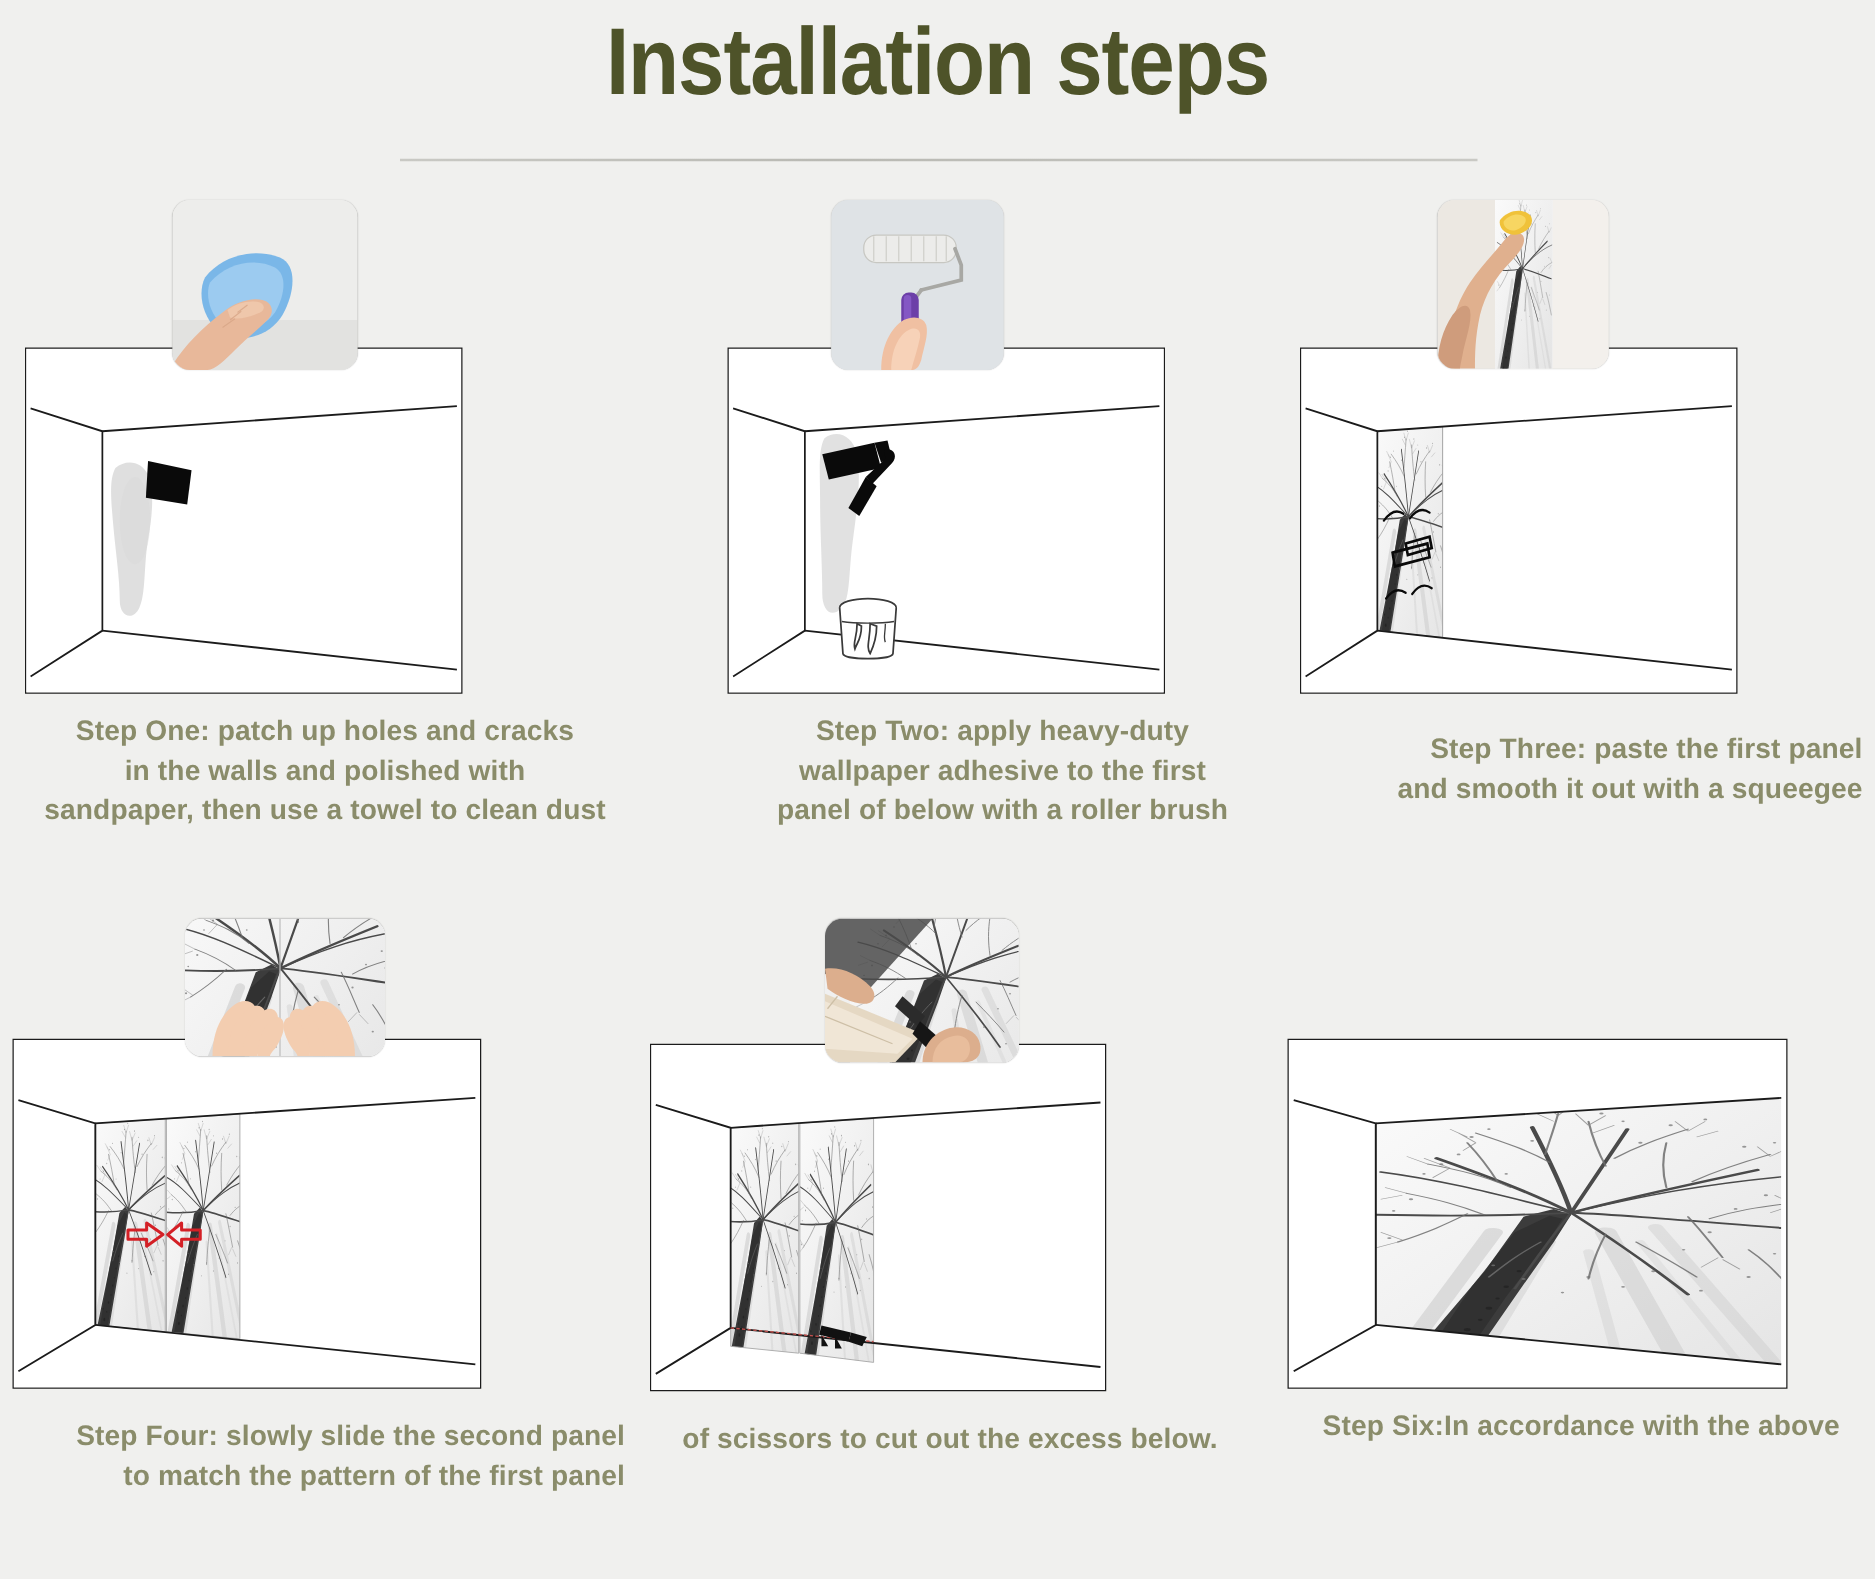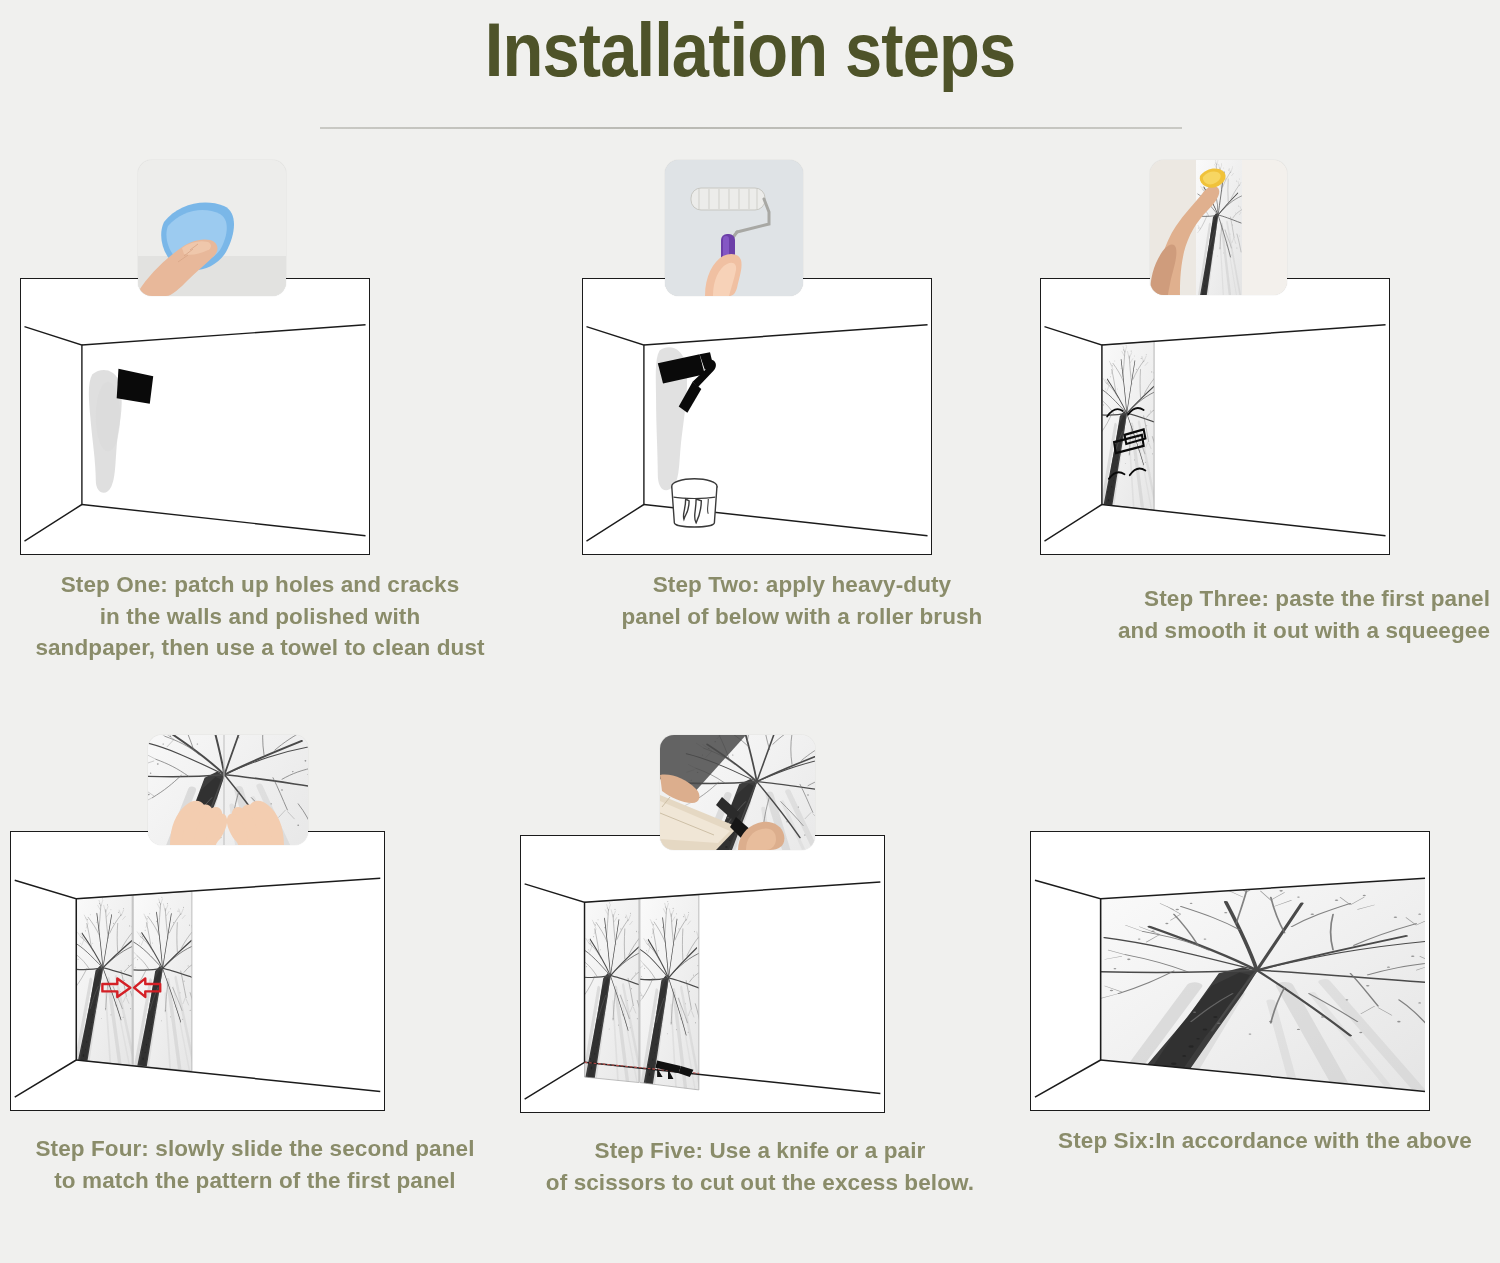--- a/index.html
+++ b/index.html
@@ -315,20 +315,21 @@
           <path d="M104 238 C116 240 140 240 152 238" stroke-width="1.2" fill="none"></path>
           <path d="M118 240 C118 252 114 256 116 262 C118 256 122 254 122 242 Z" fill="#fff"></path>
           <path d="M130 240 C130 254 126 260 130 266 C134 258 136 252 136 242 Z" fill="#fff"></path>
           <path d="M144 240 C144 248 142 252 144 256" fill="none" stroke-width="1.2"></path>
         </g>
       </svg>
     </div>
 
     <div class="caption">
       <span class="ln">Step Two: apply heavy-duty</span>
+      <span class="ln">wallpaper adhesive to the first</span>
       <span class="ln">panel of below with a roller brush</span>
     </div>
   </div>
 
   <div class="step s3">
 
     <div class="photo" style="left:110px;top:0px;width:137px;height:135px;">
       <svg viewBox="0 0 137 135" preserveAspectRatio="none">
         <rect width="137" height="135" fill="#efece8"></rect>
 
@@ -440,21 +441,21 @@
         </g>
         <use href="#roomlines" x="0" y="0" width="400" height="300"></use>
 
         <g fill="none" stroke="#d42026" stroke-width="2.6" stroke-linejoin="round">
           <path d="M98 164 L114 164 L114 158 L128 168 L114 178 L114 172 L98 172 Z"></path>
           <path d="M160 164 L144 164 L144 158 L132 168 L144 178 L144 172 L160 172 Z"></path>
         </g>
       </svg>
     </div>
 
-    <div class="caption" style="margin-top:22px;">
+    <div class="caption" style="margin-top:22px;text-align:right;">
       <span class="ln">Step Four: slowly slide the second panel</span>
       <span class="ln">to match the pattern of the first panel</span>
     </div>
   </div>
 
   <div class="step s5">
 
     <div class="photo" style="left:140px;top:0px;width:155px;height:115px;">
       <svg viewBox="0 0 155 115" preserveAspectRatio="none">
         <rect width="155" height="115" fill="#f0f0f0"></rect>
@@ -506,21 +507,20 @@
         <g fill="#111111">
           <path d="M150 244 L176 250 L174 258 L148 252 Z"></path>
           <path d="M176 250 L190 254 L186 262 L174 258 Z"></path>
           <path d="M150 252 L156 262 L150 262 Z"></path>
           <path d="M162 253 L168 264 L162 264 Z"></path>
         </g>
       </svg>
     </div>
 
     <div class="caption" style="margin-top:22px;">
-      <span class="ln">Step Five: Use a knife or a pair</span>
       <span class="ln">of scissors to cut out the excess below.</span>
     </div>
   </div>
 
   <div class="step s6">
 
     <div class="room" style="margin-top:96px;width:400px;height:280px;">
       <svg viewBox="0 0 400 300" preserveAspectRatio="none">
         <rect width="400" height="300" fill="#ffffff"></rect>
 

